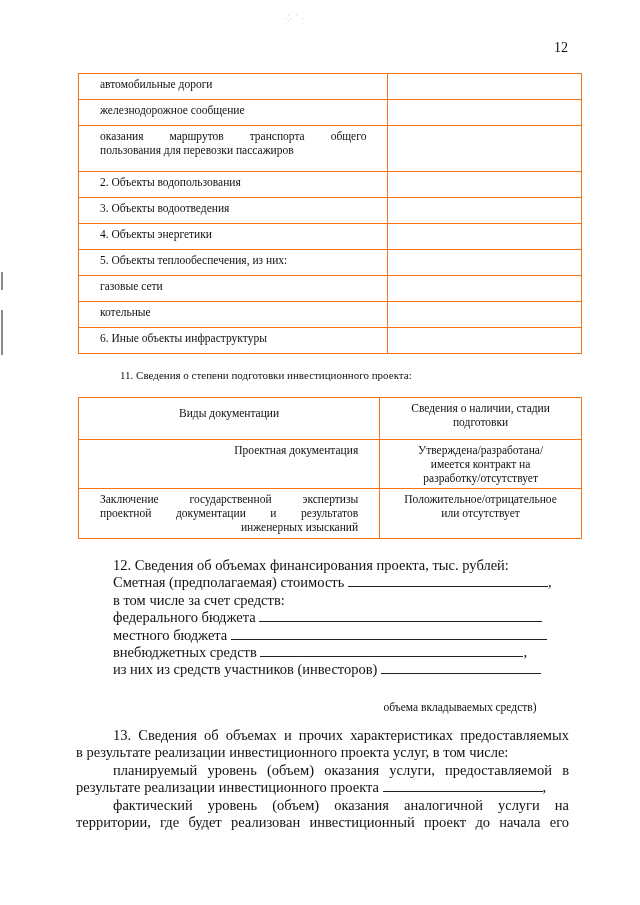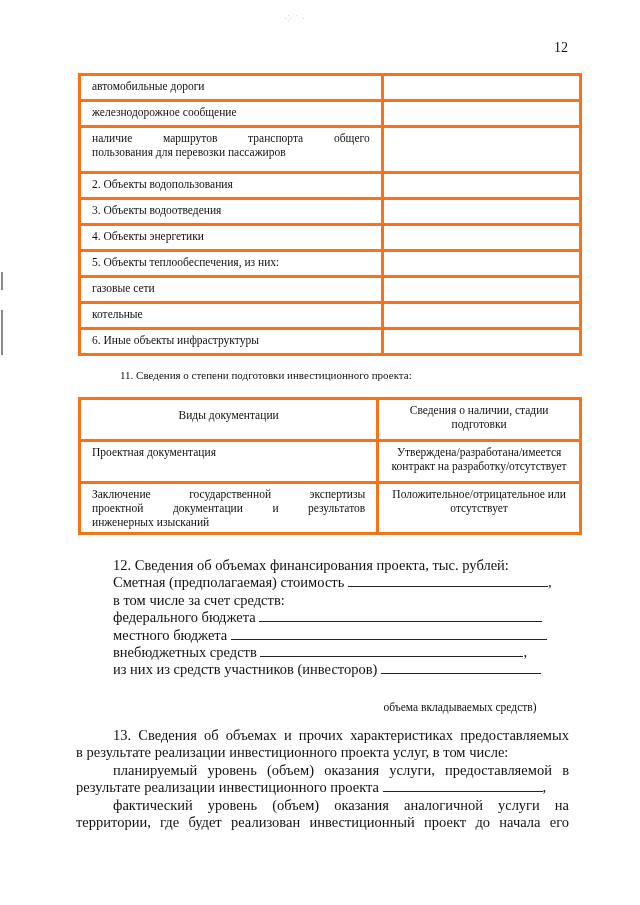--- a/index.html
+++ b/index.html
@@ -18,34 +18,34 @@
       letter-spacing: 1px;
     }
     .page-num {
       position: absolute; right: 72px; top: 40px; font-size: 14px; font-family: Liberation Serif, serif;
     }
     table.grid {
       position: absolute; border-collapse: collapse;
       font-size: 11.5px; line-height: 14px;
     }
     table.grid td {
-      border: 3px solid #f97316; padding: 3px 11px; vertical-align: top;
+      border: 1px solid #f97316; padding: 3px 21px; vertical-align: top;
     }
     #t1 { left: 78px; top: 73px; width: 504px; }
     #t1 td.c1 { width: 294px; }
     #t1 td.c2 { width: 204px; }
     #t1 tr { height: 26px; }
     #t1 tr.tall { height: 46px; }
     .justline { display: flex; justify-content: space-between; }
 
     .h11 {
       position: absolute; left: 120px; top: 369px; font-size: 11px;
     }
     #t2 { left: 78px; top: 397px; width: 504px; }
-    #t2 td.c1 { width: 294px; }
+    #t2 td.c1 { width: 294px; text-align: right; }
     #t2 td.c2 { width: 204px; text-align: center; }
     #t2 tr.hdr { height: 42px; }
     #t2 tr.hdr td.c1 { text-align: center; padding-top: 8px; }
     #t2 tr.r1 { height: 42px; }
     #t2 tr.r2 { height: 50px; margin-top: 40px; }
 
     .sec12 {
       position: absolute; left: 113px; top: 557px; font-size: 14.5px; line-height: 17.4px;
     }
     .sec12 .line { white-space: nowrap; }
@@ -75,21 +75,21 @@
     <td class="c1">автомобильные дороги</td>
     <td class="c2"></td>
   </tr>
   <tr>
     <td class="c1">железнодорожное сообщение</td>
     <td class="c2"></td>
   </tr>
   <tr class="tall">
     <td class="c1">
       <div class="justline">
-        <span>наличие</span>
+        <span>оказания</span>
         <span>маршрутов</span>
         <span>транспорта</span>
         <span>общего</span>
       </div>
       <div>пользования для перевозки пассажиров</div>
     </td>
     <td class="c2"></td>
   </tr>
   <tr>
     <td class="c1">2. Объекты водопользования</td>

